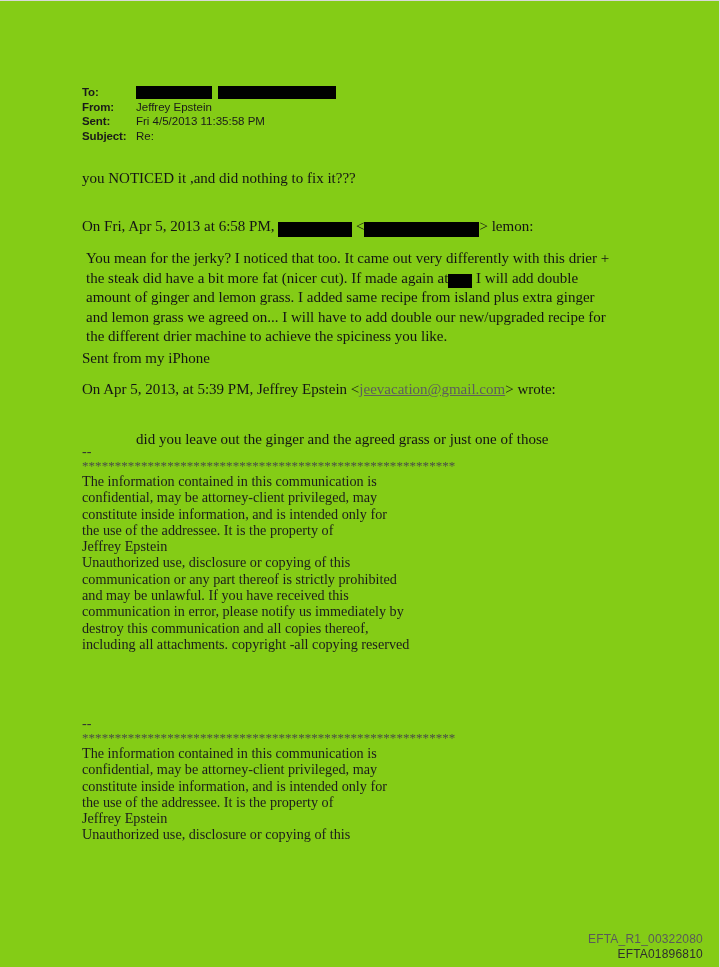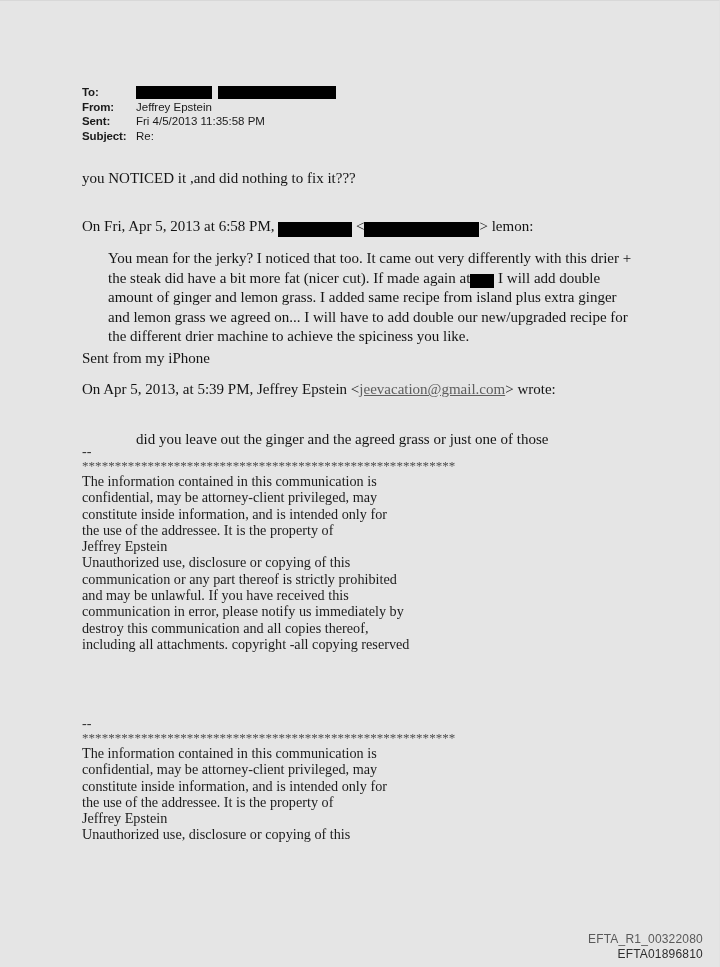--- a/index.html
+++ b/index.html
@@ -8,21 +8,21 @@
     background: #ffffff;
   }
   body {
     font-family: "Liberation Serif", serif;
     color: #111111;
   }
   .page {
     position: relative;
     width: 720px;
     height: 967px;
-    background: #e5e5e5;
+    background: #84cc16;
     border-top: 1px solid #d8d8d8;
     border-right: 1px solid #e2e2e2;
     box-sizing: border-box;
     overflow: hidden;
   }
 
   
   .hdr {
     position: absolute;
     left: 82px;
@@ -65,21 +65,21 @@
   .p {
     position: absolute;
     font-family: "Liberation Serif", serif;
     font-size: 15px;
     line-height: 19.5px;
     color: #141414;
     margin-top: 16px;
   }
   .lead     { left: 82px; top: 152px; }
   .onfri    { left: 82px; top: 200px; width: 560px; }
-  .quote    { left: 108px; top: 232px; width: 530px; }
+  .quote    { left: 86px; top: 232px; width: 530px; }
   .iphone   { left: 82px; top: 332px; }
   .onapr    { left: 82px; top: 363px; width: 560px; }
   .inner    { left: 136px; top: 413px; }
 
   .mailto {
     color: #5d5d5d;
     text-decoration: underline;
   }
 
   

